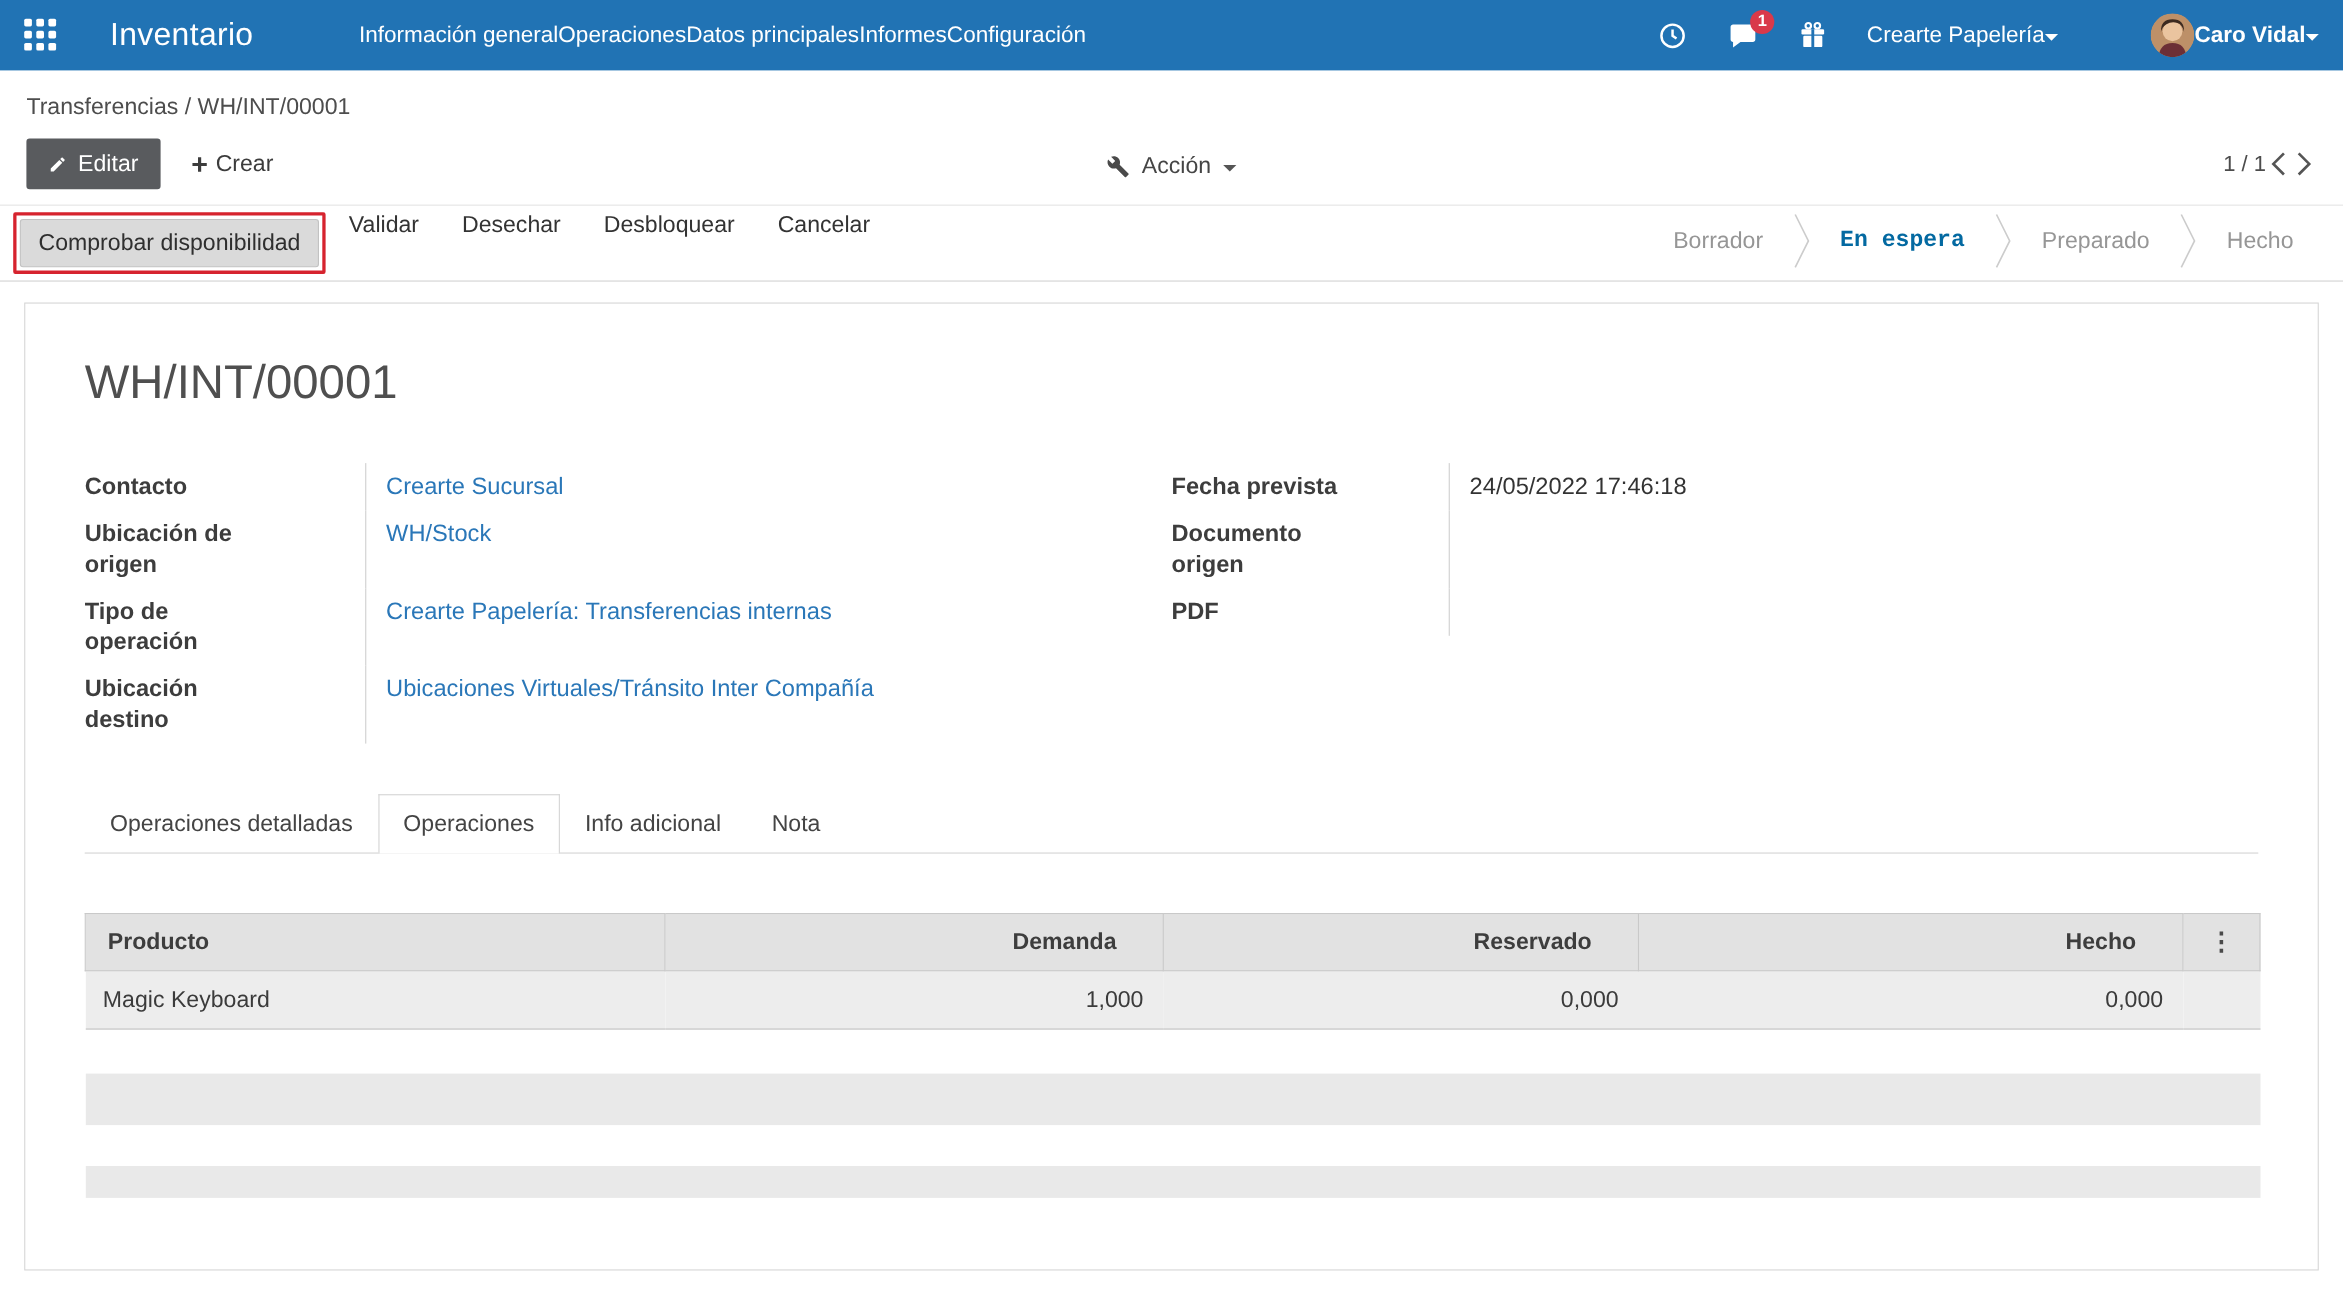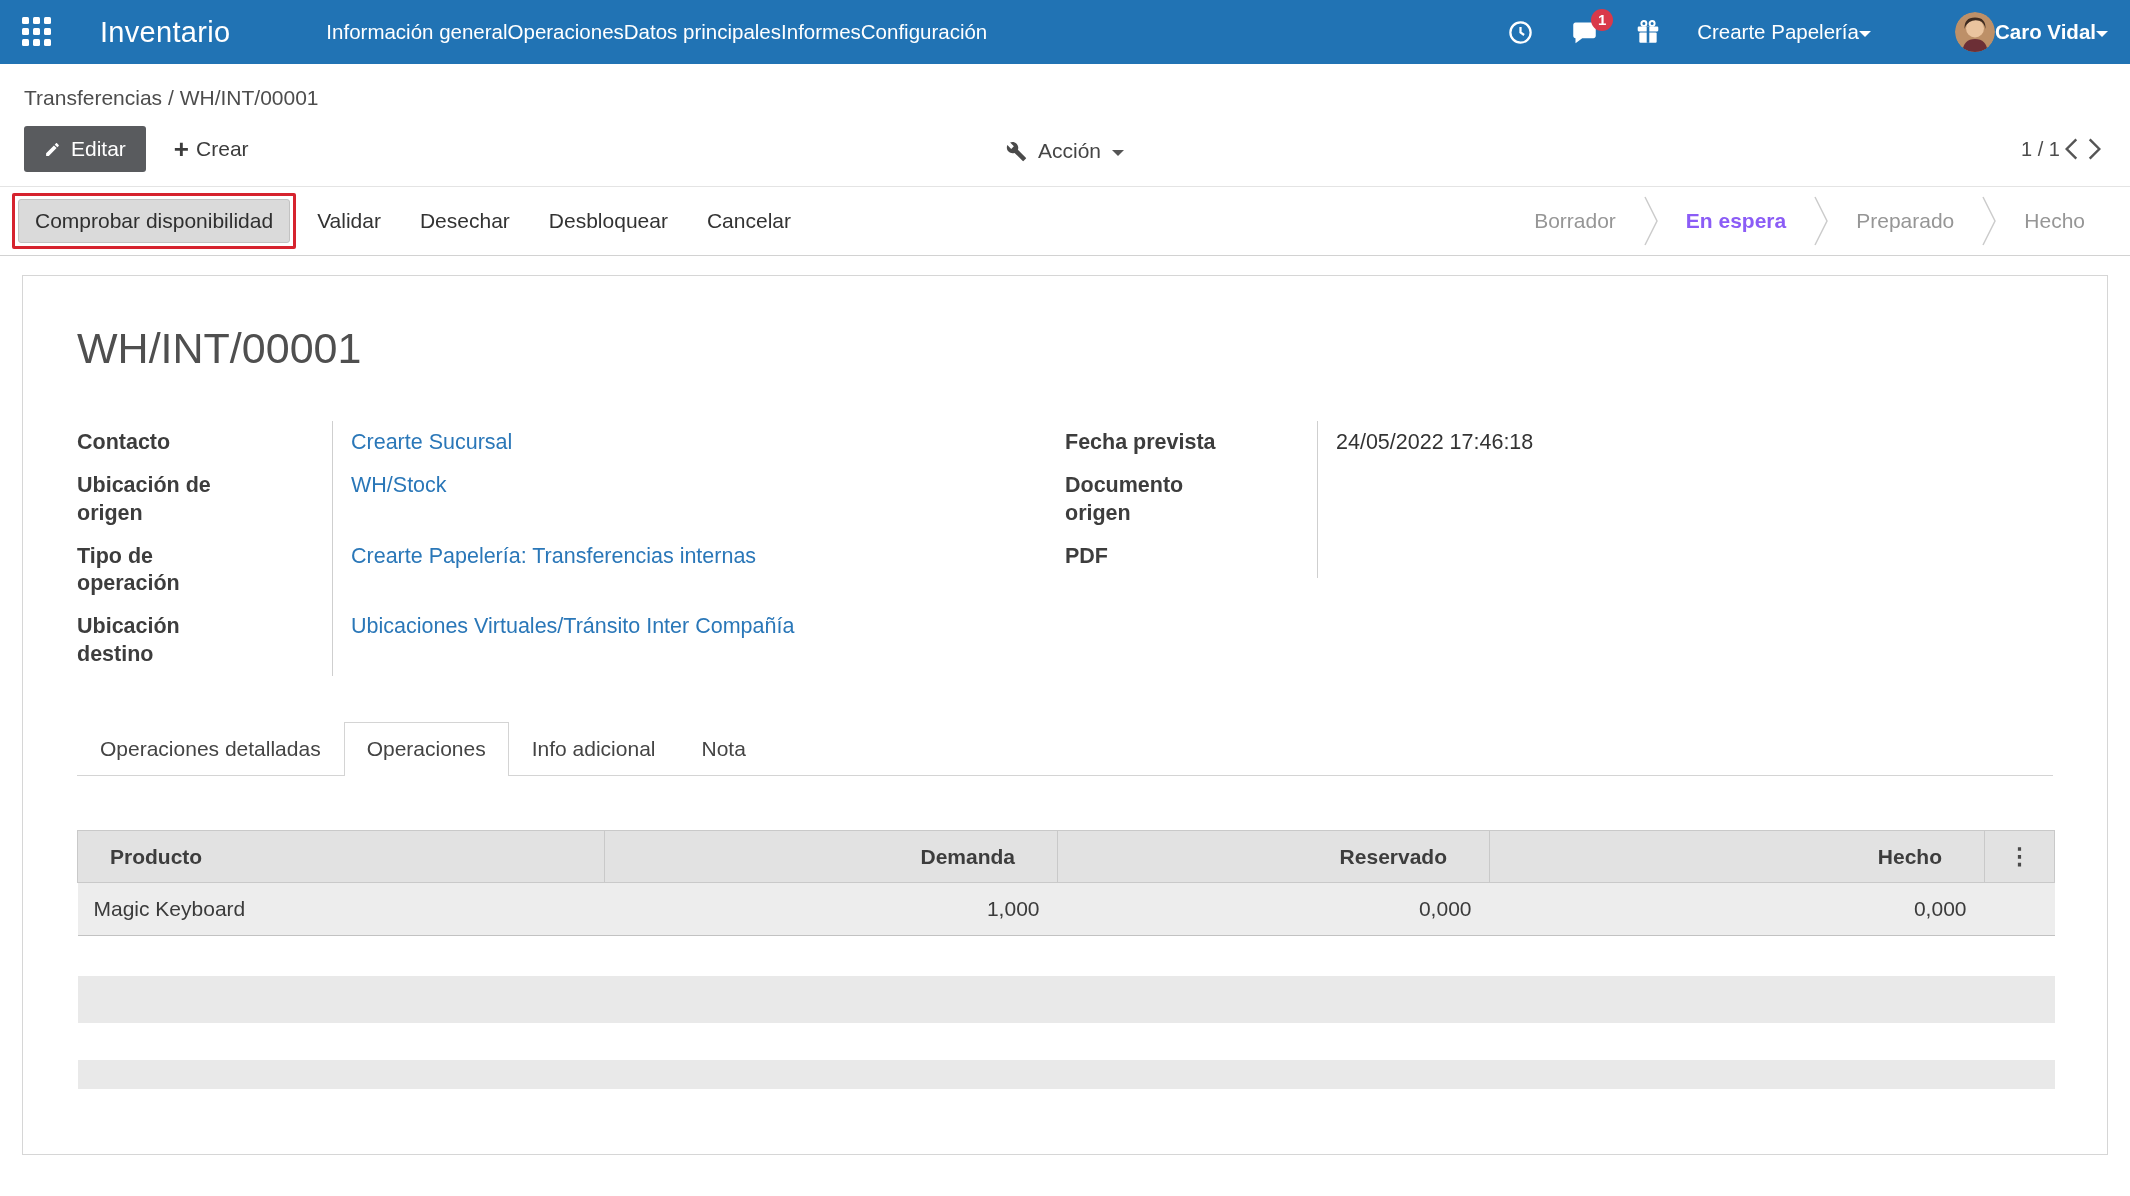--- a/index.html
+++ b/index.html
@@ -41,31 +41,31 @@
     color: #3c3c3c; font-size: 21px; margin-left: 28px; cursor: pointer; font-family: inherit; }
   .plus-glyph { font-size: 26px; font-weight: 700; line-height: 20px; }
   .action-menu { position: absolute; left: 50%; top: 50%; transform: translate(-50%,-50%);
     display: flex; align-items: center; gap: 11px; font-size: 21px; color: #454545; cursor: pointer; }
   .action-menu .caret { border-top-color: #555; }
   .pager { margin-left: auto; display: flex; align-items: center; }
   .pager-value { font-size: 20px; color: #4c4c4c; }
   .pager-btn { background: none; border: none; cursor: pointer; display: flex; align-items: center; padding: 4px; }
 
   
-  .statusbar { display: flex; align-items: center; min-height: 62px;
+  .statusbar { display: flex; align-items: flex-start; min-height: 62px;
     border-top: 1px solid #e4e4e4; border-bottom: 1px solid #d2d2d2; padding: 6px 18px 6px 12px; }
   .highlight-box { border: 3px solid #d6232e; padding: 3px; display: inline-flex; border-radius: 2px; }
   .btn-check { background: #dadada; border: 1px solid #c2c2c2; color: #2f2f2f; font-size: 21px;
     padding: 9px 16px; border-radius: 3px; cursor: pointer; font-family: inherit; white-space: nowrap; }
   .btn-flat { background: none; border: none; color: #333; font-size: 21px; margin-left: 39px;
     cursor: pointer; font-family: inherit; white-space: nowrap; }
   .btn-flat:first-of-type { margin-left: 21px; }
   .stages { margin-left: auto; display: flex; align-items: center; height: 100%; }
   .stage { font-size: 21px; color: #969696; padding: 0 27px; cursor: pointer; white-space: nowrap; }
-  .stage.active { color: #8b5cf6; font-weight: 600; }
+  .stage.active { color: #0369a1; font-weight: 600; font-family: Liberation Mono, monospace; }
   .stage-sep { display: flex; align-items: center; }
 
   
   .card { margin: 19px 22px 19px; border: 1px solid #d6d6d6; background: #fff;
     height: 880px; padding: 42px 54px 0; }
   .record-title { font-size: 43px; font-weight: 500; color: #4f4f4f; margin: 6px 0 48px; }
   .field-groups { display: flex; justify-content: space-between; }
   .fg-left  { width: 44%; }
   .fg-right { width: 50%; }
   .o-row { display: flex; }
@@ -78,21 +78,21 @@
 
   
   .tab-bar { display: flex; align-items: flex-end; border-bottom: 1px solid #d4d4d4; margin-top: 46px; }
   .tab { font-size: 21px; color: #444; padding: 14px 22px; cursor: pointer; white-space: nowrap;
     border: 1px solid transparent; border-bottom: none; margin-bottom: 0; background: none; font-family: inherit; }
   .tab.active { border-color: #d4d4d4; background: #fff; margin-bottom: -1px; padding-bottom: 15px; }
 
   
   table.o-list { width: 100%; border-collapse: collapse; table-layout: fixed; margin-top: 54px; font-size: 21px; }
   .o-list th { background: #e2e2e2; border: 1px solid #c9c9c9; font-weight: 700; color: #3d3d3d;
-    padding: 12px 32px; text-align: left; cursor: pointer; }
+    padding: 12px 20px; text-align: left; cursor: pointer; }
   .o-list th.num { text-align: right; padding-right: 42px; }
   .o-list th.opt { text-align: center; font-weight: 700; font-size: 23px; color: #4a4a4a; padding: 12px 6px; }
   .o-list tr.data-row { background: #ededed; border-bottom: 1px solid #c2c2c2; cursor: pointer; }
   .o-list td { padding: 14px 16px; color: #3b3b3b; }
   .o-list td.num { text-align: right; padding-right: 18px; }
   .o-list tr.blank td { padding: 0; }
   .blank-a td { height: 40px; background: #fff; }
   .blank-b td { height: 47px; background: #e9e9e9; }
   .blank-c td { height: 37px; background: #fff; }
   .blank-d td { height: 29px; background: #e9e9e9; }

